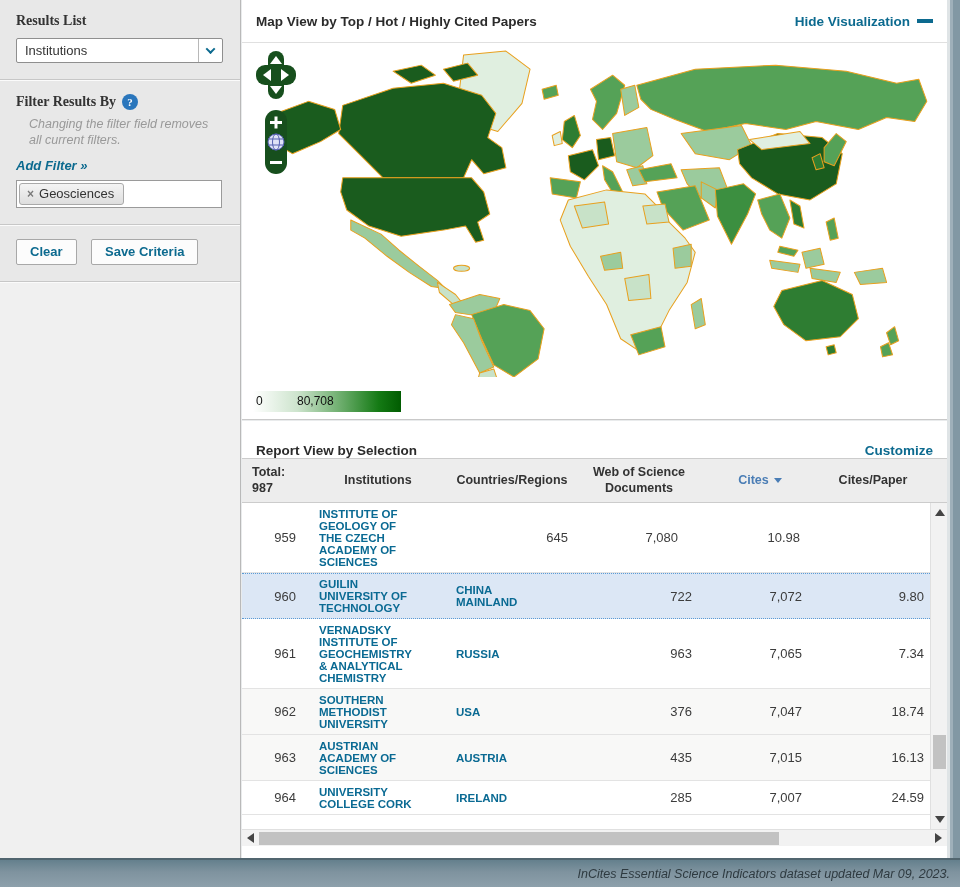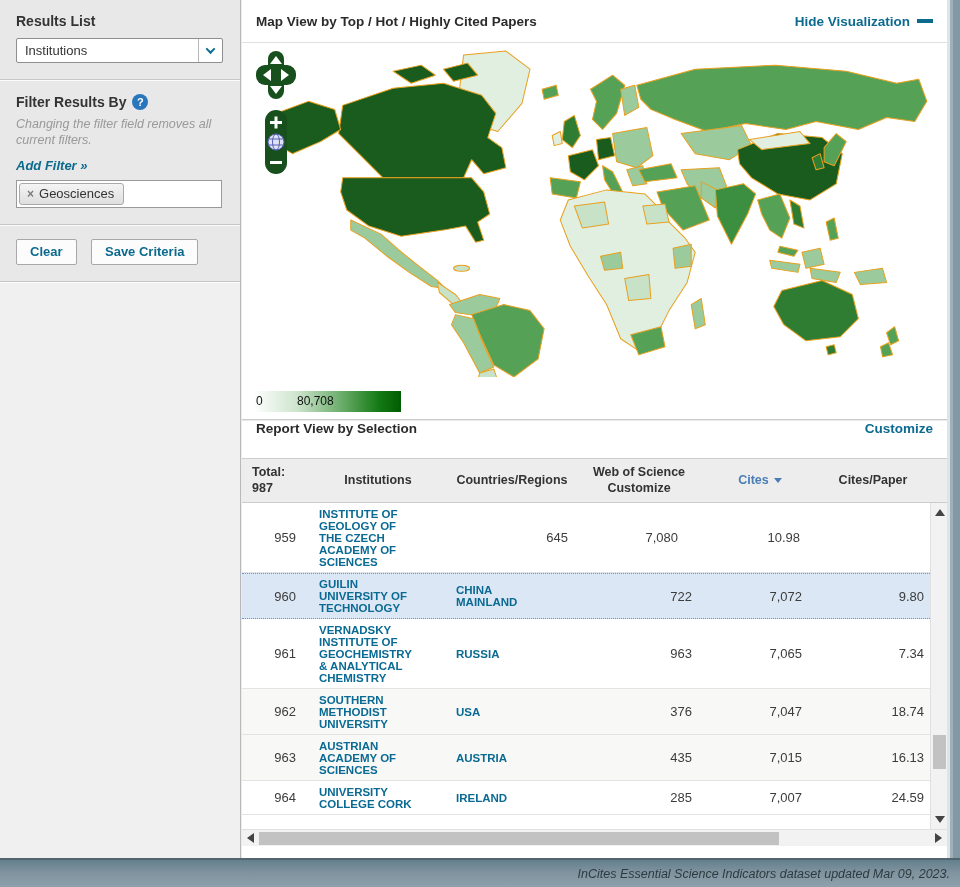--- a/index.html
+++ b/index.html
@@ -15,25 +15,25 @@
     background:linear-gradient(180deg,#64808d 0%,#7f939f 45%,#8da0ab 100%);
     display:flex; align-items:center; justify-content:flex-end; padding-right:10px; }
   .footer-text { font-style:italic; font-size:12.5px; color:#2e3a40; }
 
   
   .sidebar { position:absolute; left:0; top:0; width:241px; height:858px;
     background:#f0f0f0; border-right:1px solid #b9b9b9; display:flex; flex-direction:column; }
   .sb-section { background:#e8e8e8; border-bottom:1px solid #c7c7c7; padding:13px 16px 16px 16px; }
   .sb-section + .sb-section { border-top:1px solid #fbfbfb; }
   .sb-rest { flex:1; background:#f0f0f0; border-top:1px solid #fbfbfb; }
-  .sb-heading { font-size:14px; font-weight:bold; color:#333; margin-bottom:9px; display:flex; align-items:center; }
+  .sb-heading { font-size:14px; font-weight:bold; color:#333; margin-bottom:9px; display:flex; align-items:center;font-family:Liberation Serif, serif; }
   .help-badge { display:inline-flex; width:16px; height:16px; border-radius:50%;
     background:#2a76bc; color:#fff; font-size:11px; font-weight:bold;
     align-items:center; justify-content:center; margin-left:6px; }
-  .sb-note { font-size:12.5px; font-style:italic; color:#999; line-height:1.25; margin:-2px 0 8px 0; }
+  .sb-note { font-size:12.5px; font-style:italic; color:#999; line-height:1.25; margin:-2px 0 8px 13px; }
   .sb-link { font-size:13px; font-weight:bold; color:#0c6a8f; text-decoration:none; display:inline-block; margin-bottom:7px; cursor:pointer;font-style:italic; }
   .select { display:flex; height:25px; width:207px; background:#fff; border:1px solid #8f8f8f; border-radius:2px; align-items:stretch; cursor:pointer; }
   .select .val { flex:1; display:flex; align-items:center; padding-left:8px; font-size:13px; color:#333; }
   .select .dd { width:24px; border-left:1px solid #b8b8b8; display:flex; align-items:center; justify-content:center; border-radius:0 2px 2px 0; }
   .chev { width:7px; height:7px; border-right:2px solid #0c6a8f; border-bottom:2px solid #0c6a8f;
     transform:rotate(45deg) translate(-1px,-1px); }
   .tagbox { width:206px; min-height:28px; background:#fff; border:1px solid #9a9a9a; padding:2px; }
   .tag { display:inline-flex; align-items:center; gap:5px; background:linear-gradient(180deg,#f4f4f4,#dedede);
     border:1px solid #a9a9a9; border-radius:3px; padding:2px 9px 3px 7px; font-size:13px; color:#333; cursor:pointer; }
   .tag .x { color:#7a7a7a; font-weight:bold; font-size:12px; }
@@ -55,21 +55,21 @@
     background:linear-gradient(90deg,#ffffff 0%,#cde4cd 30%,#63a863 62%,#147a14 85%,#015c01 100%); }
   .legend .lmin { position:absolute; left:3px; top:3px; font-size:12px; color:#111; }
   .legend .lmax { position:absolute; left:44px; top:3px; font-size:12px; color:#111; }
 
   .ctry { stroke:#e8a01e; stroke-width:1; stroke-linejoin:round; }
   .m-dark  { fill:#1a5c1e; } .m-dkmed { fill:#2e7d32; } .m-med { fill:#55a257; }
   .m-med2  { fill:#3c8f40; } .m-ltmed { fill:#9bcb9d; } .m-light { fill:#c8e2c8; } .m-pale { fill:#e0efe0; }
 
   
   .report-panel { position:absolute; left:242px; top:421px; width:705px; height:437px; background:#fff; }
-  .report-header { height:37px; display:flex; align-items:flex-start; justify-content:space-between; padding:0 14px; }
+  .report-header { height:37px; display:flex; align-items:flex-end; justify-content:space-between; padding:0 14px; }
   .thead { display:flex; height:45px; background:#ededed; border-top:1px solid #cccccc; border-bottom:1px solid #cccccc; align-items:center; }
   .th { font-size:12.5px; font-weight:bold; color:#333; text-align:center; line-height:1.25; }
   .pre { white-space:pre-line; }
   .col-rank{width:64px;} .col-inst{width:144px;} .col-ctry{width:124px;}
   .col-wos{width:130px;} .col-cites{width:112px;} .col-cpp{width:114px;}
   .th.col-rank { text-align:left; padding-left:10px; }
   .th-cites { color:#4a7db5; display:flex; align-items:center; justify-content:center; gap:5px; cursor:pointer; }
   .sort-caret { width:0; height:0; border-left:4px solid transparent; border-right:4px solid transparent; border-top:5px solid #4a7db5; }
   .tbody { display:flex; height:326px; }
   .rows { width:688px; }
@@ -246,21 +246,21 @@
       <span class="panel-title">Report View by Selection</span>
       <span class="panel-link">Customize</span>
     </div>
 
     <div class="thead">
       <div class="th col-rank pre">Total:
 987</div>
       <div class="th col-inst">Institutions</div>
       <div class="th col-ctry">Countries/Regions</div>
       <div class="th col-wos pre">Web of Science
-Customize</div>
+Documents</div>
       <div class="th col-cites th-cites">
         <span>Cites</span>
         <span class="sort-caret"></span>
       </div>
       <div class="th col-cpp">Cites/Paper</div>
     </div>
 
     <div class="tbody">
       <div class="rows">
 

